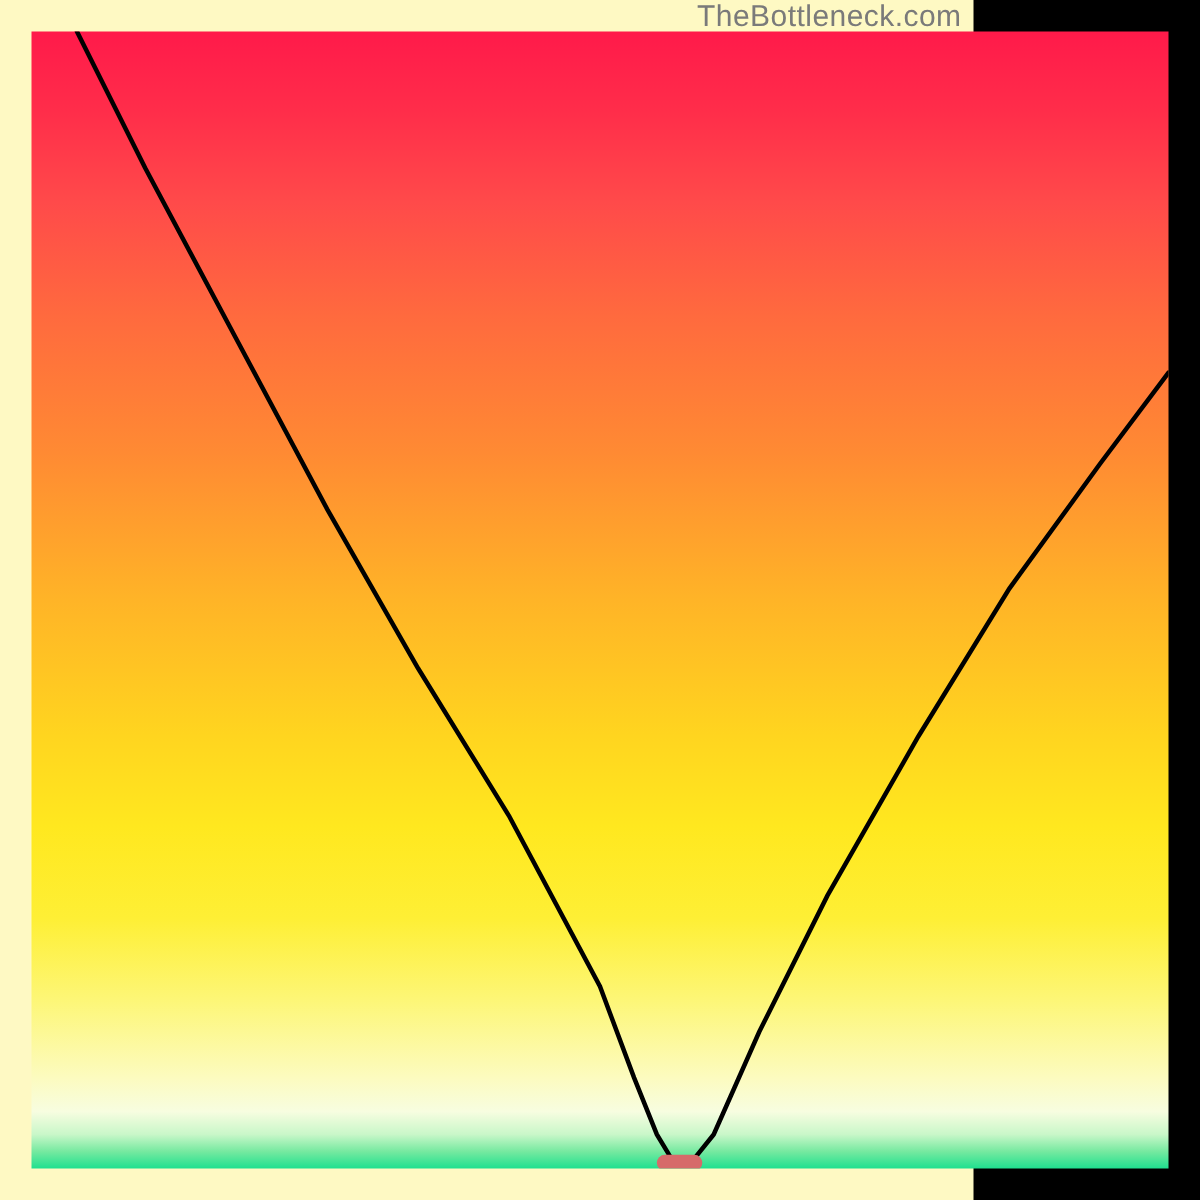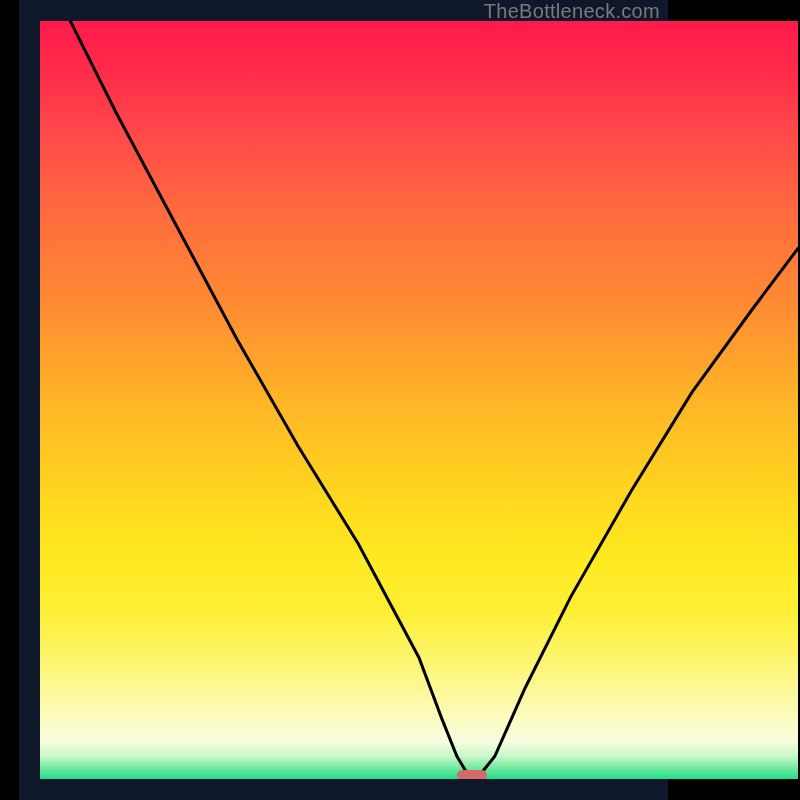--- a/index.html
+++ b/index.html
@@ -8,22 +8,21 @@
     width: 800px;
     height: 800px;
     background: #000;
     overflow: hidden;
     font-family: Arial, Helvetica, sans-serif;
   }
   .frame {
     position: relative;
     width: 649px;
     height: 800px;
-    background: #0f172a;
-    margin-left: 19px;
+    background: #fef9c3;
   }
   .plot-area {
     position: absolute;
     left: 21px;
     top: 21px;
     width: 758px;
     height: 758px;
     background: linear-gradient(
       to bottom,
       #ff1a4a 0%,

